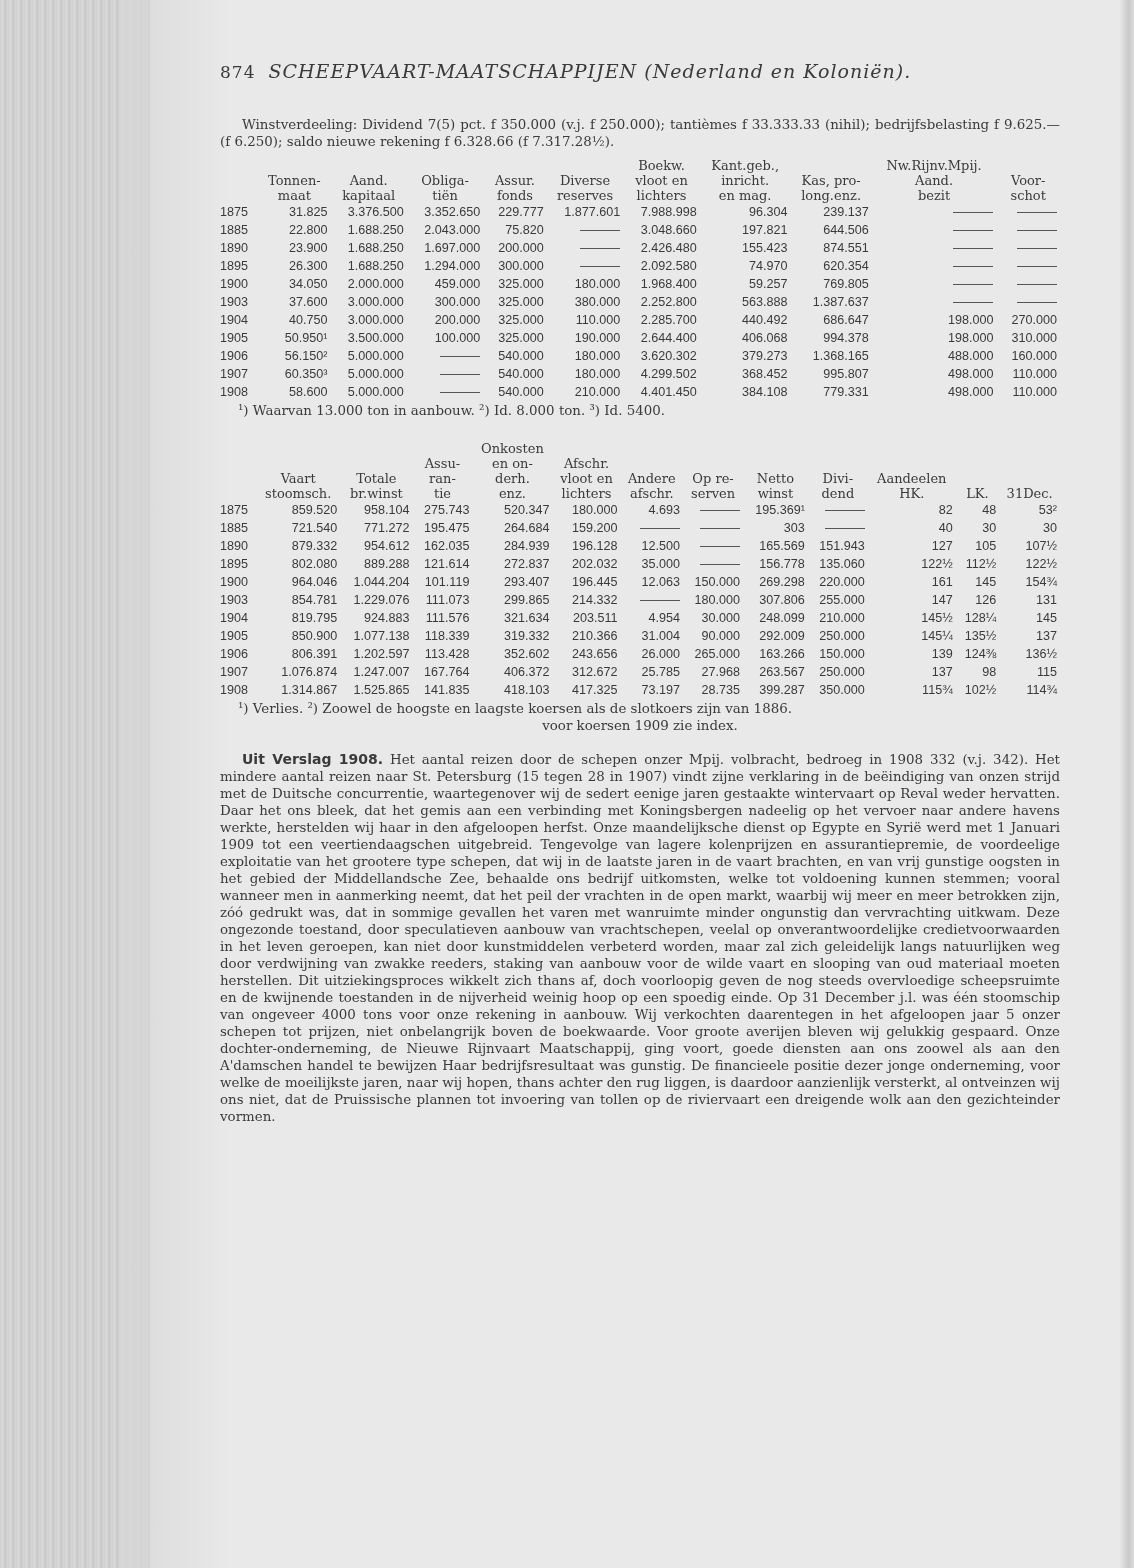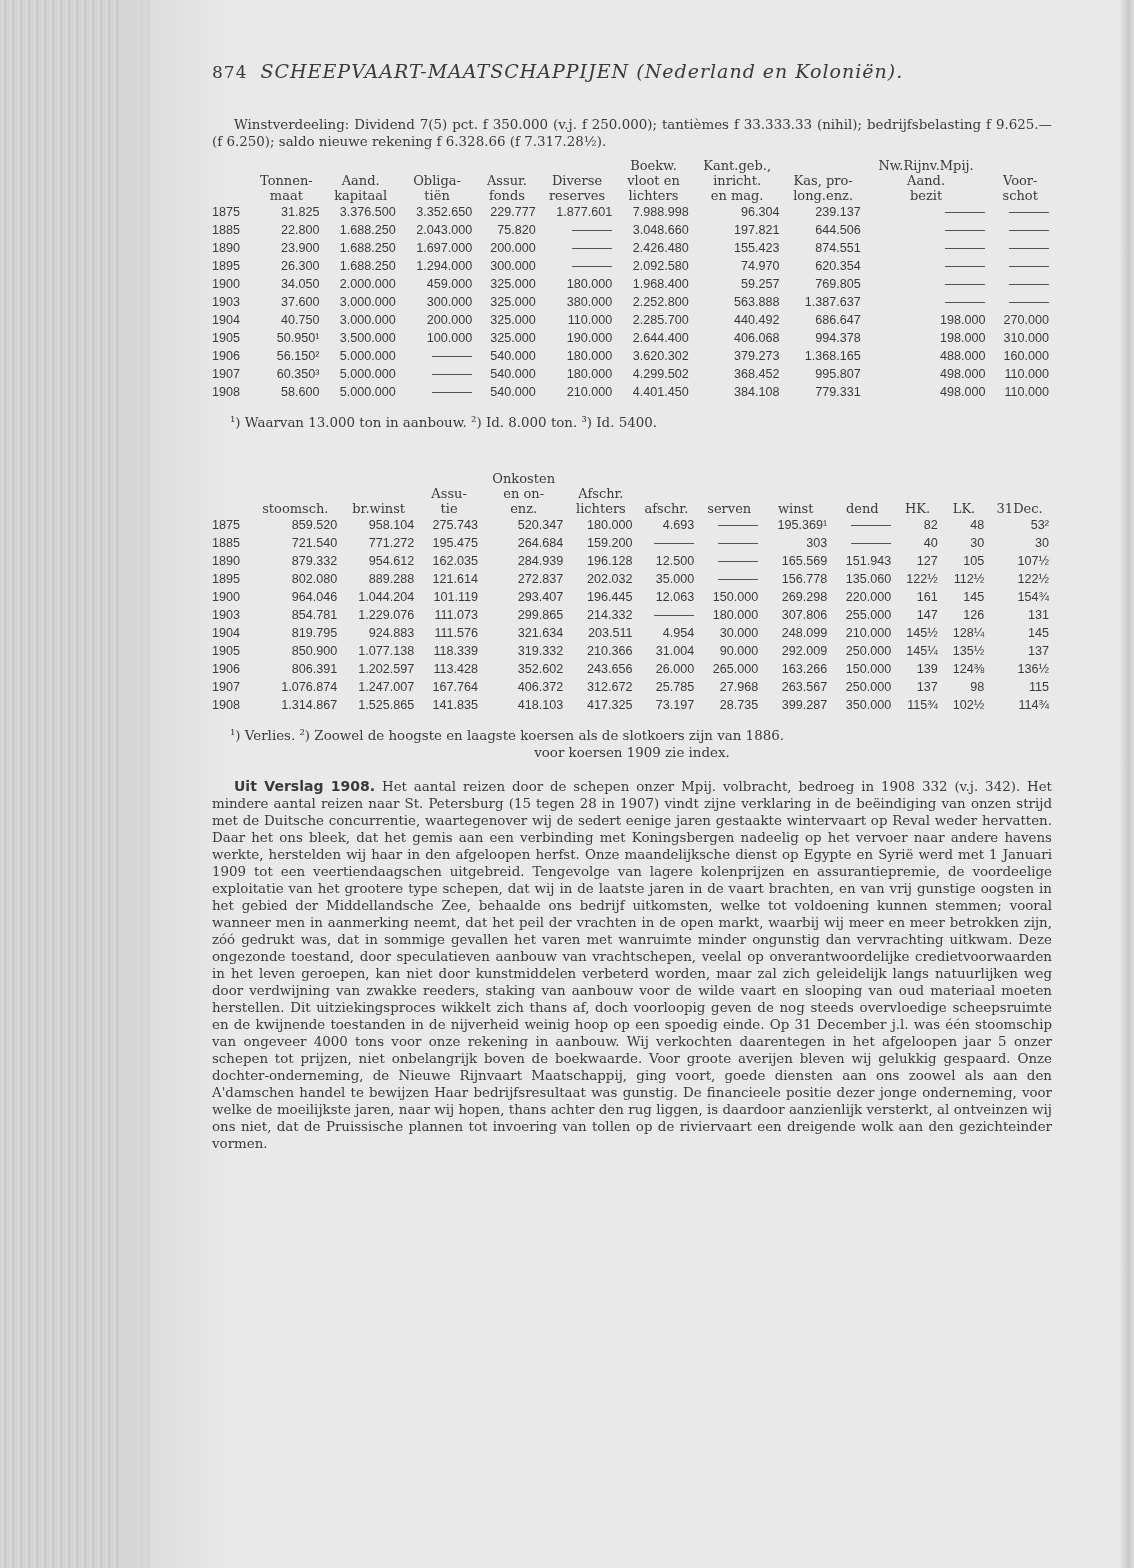--- a/index.html
+++ b/index.html
@@ -1,34 +1,34 @@
 <!DOCTYPE html>
 <html><head>
 <meta charset="utf-8">
 <style>
   html,body{margin:0;padding:0;}
   body{width:1134px;height:1568px;position:relative;overflow:hidden;background:#e9e9e9;font-family:"DejaVu Serif","Liberation Serif",serif;color:#3a3a3a;}
   .spine{position:absolute;left:0;top:0;width:150px;height:1568px;background:repeating-linear-gradient(90deg,#cfcfcf 0px,#dcdcdc 3px,#c6c6c6 5px,#d8d8d8 8px);}
   .spine-fade{position:absolute;left:120px;top:0;width:110px;height:1568px;background:linear-gradient(90deg,rgba(215,215,215,0.9),rgba(233,233,233,0));}
   .edge-right{position:absolute;right:0;top:0;width:14px;height:1568px;background:linear-gradient(90deg,#e6e6e6,#c9c9c9 60%,#dcdcdc);}
-  .page{position:absolute;left:212px;top:60px;width:840px;}
+  .page{position:absolute;left:220px;top:60px;width:840px;}
   .header{font-size:19px;font-style:italic;letter-spacing:1px;margin:0 0 34px 0;white-space:nowrap;}
   .header .pno{font-style:normal;font-size:17px;margin-right:6px;}
   .para{font-size:13.4px;line-height:17px;text-align:justify;margin:0;}
   .indent{text-indent:22px;}
   table.fin{border-collapse:collapse;font-family:"Liberation Sans Narrow","Liberation Sans",sans-serif;font-size:12.6px;width:100%;}
   table.fin td,table.fin th{padding:0 3px;line-height:18px;white-space:nowrap;}
   table.fin th{font-family:"DejaVu Serif",serif;font-weight:normal;font-size:13px;text-align:center;line-height:15px;vertical-align:bottom;}
   table.fin td{text-align:right;}
   table.fin td.yr{text-align:left;padding-left:0;}
   .dash{display:inline-block;width:40px;border-top:1px solid #555;vertical-align:middle;}
-  .note{font-size:13.4px;line-height:16px;margin:14px 0 0 18px;font-family:"DejaVu Serif",serif;}
+  .note{font-size:13.4px;line-height:16px;margin:2px 0 0 18px;font-family:"DejaVu Serif",serif;}
   .center{text-align:center;font-size:13.4px;line-height:18px;}
   .tbl1{margin-top:8px;}
-  .tbl2{margin-top:40px;}
+  .tbl2{margin-top:22px;}
   .report{margin-top:16px;}
   .lead{font-family:"DejaVu Sans","Liberation Sans",sans-serif;font-weight:bold;font-size:14px;}
 </style>
 </head>
 <body>
 
 <div class="spine"></div>
 <div class="spine-fade"></div>
 <div class="edge-right"></div>
 
@@ -252,20 +252,35 @@
           <th></th>
           <th></th>
           <th>Assu-</th>
           <th>en on-</th>
           <th>Afschr.</th>
           <th></th>
           <th></th>
           <th></th>
           <th></th>
           <th></th>
+          <th></th>
+          <th></th>
+        </tr>
+        <tr>
+          <th></th>
+          <th>Vaart</th>
+          <th>Totale</th>
+          <th>ran-</th>
+          <th>derh.</th>
+          <th>vloot en</th>
+          <th>Andere</th>
+          <th>Op re-</th>
+          <th>Netto</th>
+          <th>Divi-</th>
+          <th>Aandeelen</th>
           <th></th>
           <th></th>
         </tr>
         <tr>
           <th></th>
           <th>stoomsch.</th>
           <th>br.winst</th>
           <th>tie</th>
           <th>enz.</th>
           <th>lichters</th>

